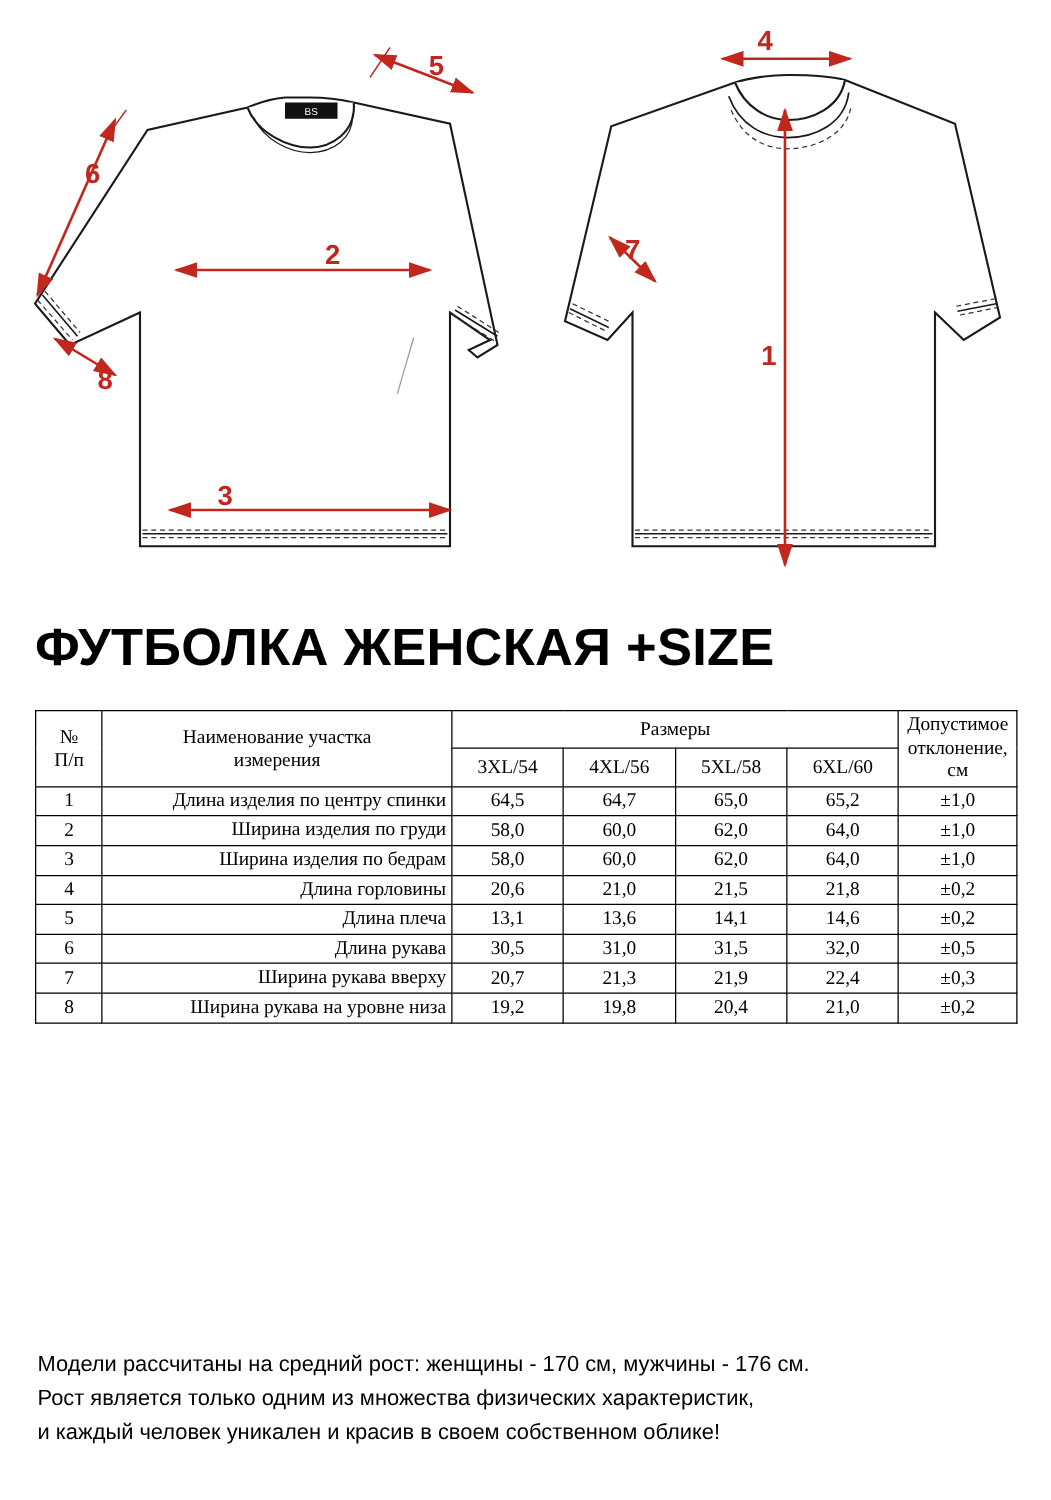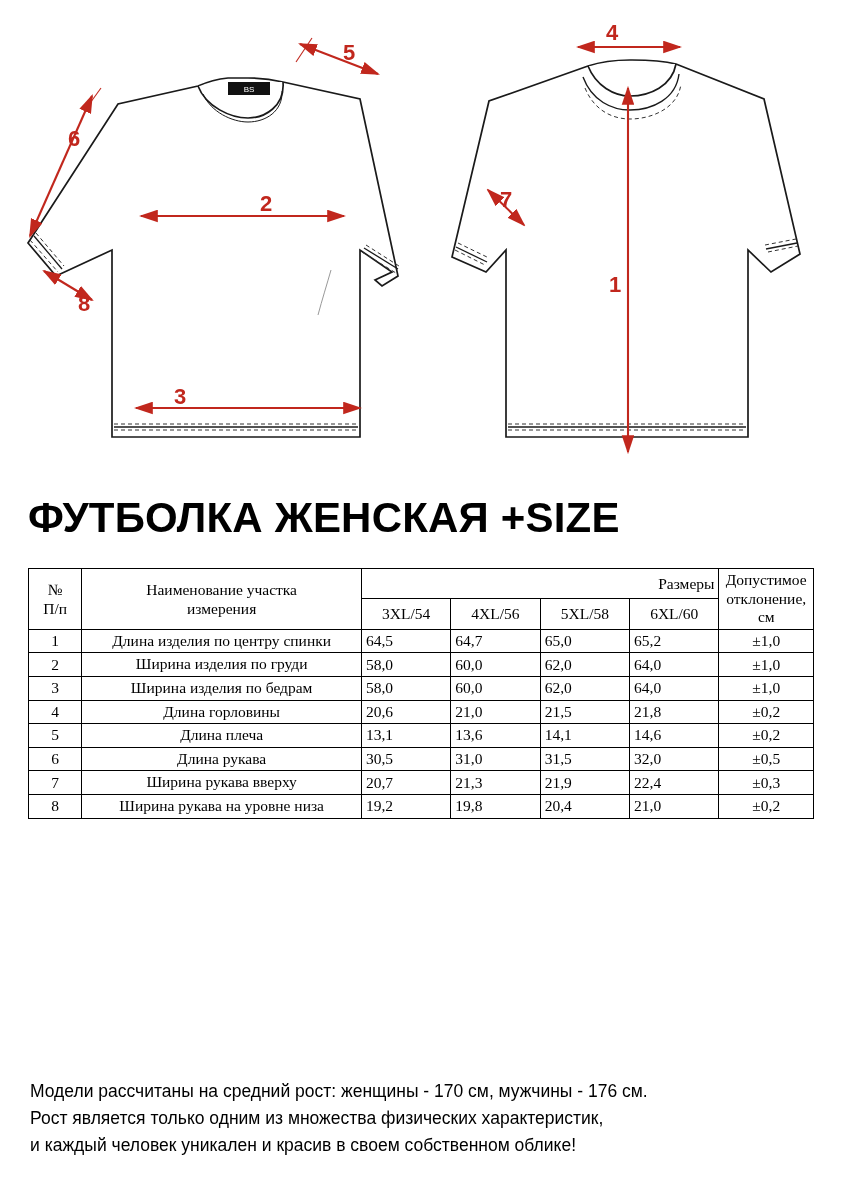--- a/index.html
+++ b/index.html
@@ -60,39 +60,39 @@
     font-weight: bold;
     font-size: 15.5px;
     line-height: 1.25;
   }
   th.h-name {
     width: 272px;
     font-weight: bold;
     line-height: 1.25;
   }
   th.h-sizes {
-    text-align: right;
+    text-align: center;
     font-weight: bold;
   }
   th.h-dev {
     width: 92px;
     text-align: center;
     font-weight: bold;
     font-size: 13px;
     line-height: 1.2;
   }
   th.h-size-col {
     width: 87px;
     text-align: center;
     font-weight: bold;
     font-size: 15px;
   }
   td.c-num { text-align: center; font-size: 15.5px; }
-  td.c-name { text-align: center; padding-left: 7px; font-size: 15.5px; line-height: 1.2; }
-  td.c-val { font-size: 16px; }
+  td.c-name { text-align: right; padding-left: 7px; font-size: 15.5px; line-height: 1.2; }
+  td.c-val { text-align: center; font-size: 16px; }
   td.c-dev { text-align: center; font-weight: bold; font-size: 14px; margin-top: 46px; }
 
   
   .footer {
     position: absolute;
     left: 30px;
     top: 1078px;
     width: 790px;
     font-size: 17.5px;
     line-height: 1.55;

